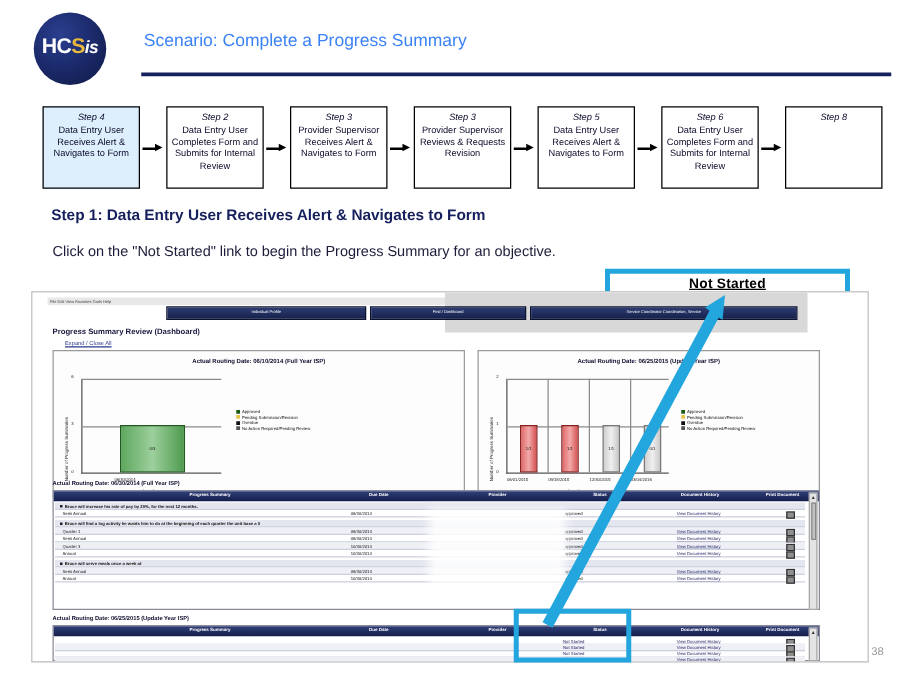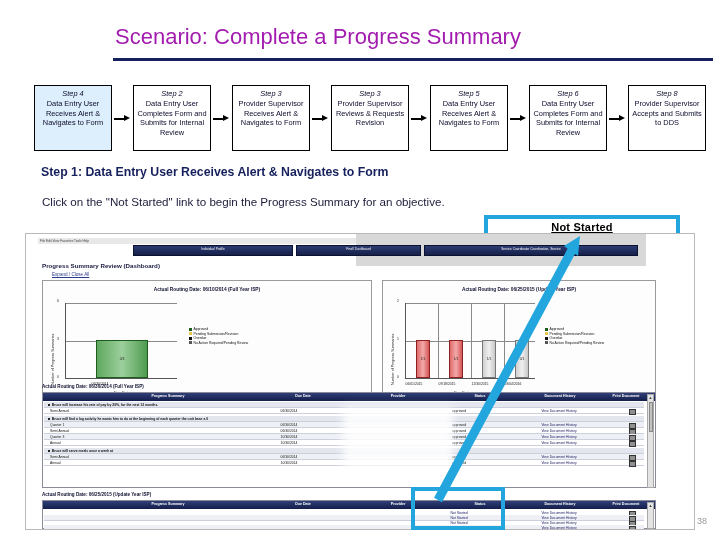--- a/index.html
+++ b/index.html
@@ -44,22 +44,22 @@
   }
   #logo-text .c { color: #e8b93c; }
   #logo-text .is {
     font-style: italic;
     font-size: 14px;
     color: #ffffff;
   }
   #page-title {
     position: absolute;
     left: 115px; top: 24px;
-    font-size: 22px;
-    color: #a21caf;
+    font-size: 14px;
+    color: #3b82f6;
     font-family: "Liberation Sans", sans-serif;
     white-space: nowrap;
   }
   #title-rule {
     position: absolute;
     left: 113px; top: 58px;
     width: 600px; height: 3px;
     background: #16205c;
   }
 
@@ -412,20 +412,23 @@
     position: absolute;
     left: 697px; top: 516px;
     font-size: 9px;
     color: #9a9a9a;
   }
 </style>
 </head>
 <body>
 
 <div id="header">
+  <div id="logo">
+    <div id="logo-text"><span>HC</span><span class="c">S</span><span class="is">is</span></div>
+  </div>
   <div id="page-title">Scenario: Complete a Progress Summary</div>
   <div id="title-rule"></div>
 </div>
 
 <div id="steps">
     <div class="step-box active" style="left: 0px;">
       <span class="step-title">Step 4</span>
       <span class="step-body">Data Entry User Receives Alert &amp; Navigates to Form</span>
     </div>
     <div class="step-arrow" style="left: 80px;">
@@ -467,21 +470,20 @@
     <div class="step-box" style="left: 495px;">
       <span class="step-title">Step 6</span>
       <span class="step-body">Data Entry User Completes Form and Submits for Internal Review</span>
     </div>
     <div class="step-arrow" style="left: 575px;">
       <span class="shaft"></span>
       <span class="head"></span>
     </div>
     <div class="step-box" style="left: 594px;">
       <span class="step-title">Step 8</span>
-      <span class="step-body">Provider Supervisor Accepts and Submits to DDS</span>
     </div>
   </div>
 
 <div id="step-heading">Step 1: Data Entry User Receives Alert &amp; Navigates to Form</div>
 <div id="instruction">Click on the "Not Started" link to begin the Progress Summary for an objective.</div>
 
 <div id="callout">
   <span id="callout-label">Not Started</span>
 </div>
 

